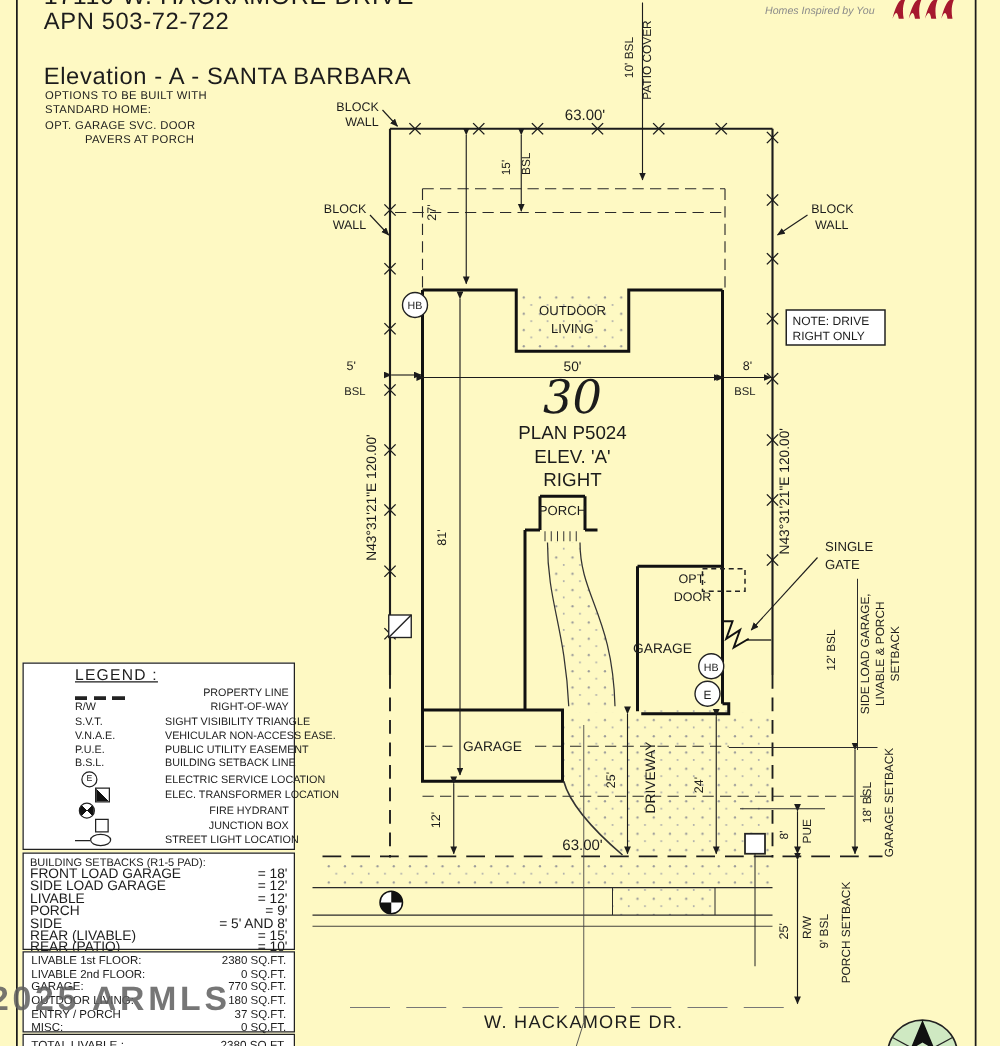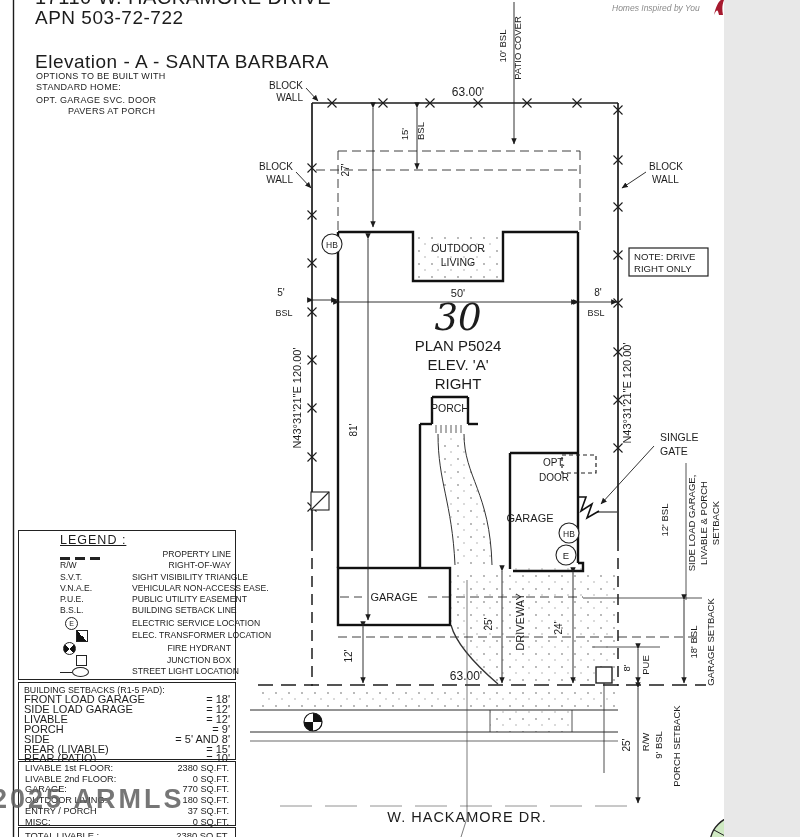--- a/index.html
+++ b/index.html
@@ -1,16 +1,16 @@
 <!DOCTYPE html>
 <html><head>
 <meta charset="utf-8">
 <style>
   html,body{margin:0;padding:0;background:#e8e8e8;}
-  .page{position:relative;width:724px;height:837px;background:#ffffff;overflow:hidden;
+  .page{position:relative;width:800px;height:837px;background:#fef9c3;overflow:hidden;
         font-family:"Liberation Sans",sans-serif;color:#1c1c1c;}
   .abs{position:absolute;}
   
   .hdr-big{font-size:19px;letter-spacing:.5px;white-space:nowrap;}
   .hdr-addr{font-size:20px;}
   .hdr-small{font-size:9px;letter-spacing:.3px;line-height:11px;white-space:nowrap;}
   .tagline{font-size:8.5px;font-style:italic;color:#8a8a8a;white-space:nowrap;}
   
   .panel{position:absolute;left:18px;width:218px;border:1.5px solid #222;background:#fff;box-sizing:border-box;}
   .verified{font-size:14px;white-space:nowrap;margin-top:47px;}

